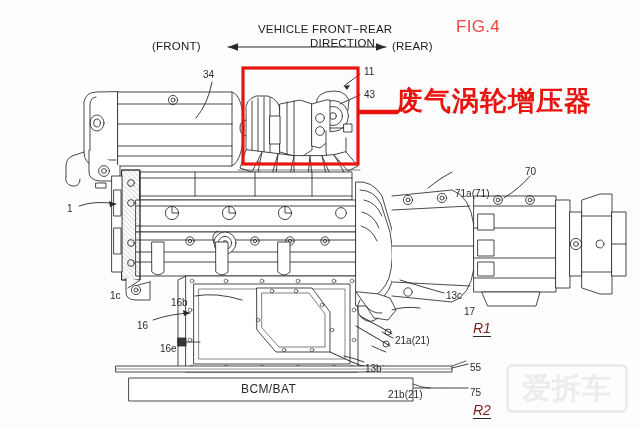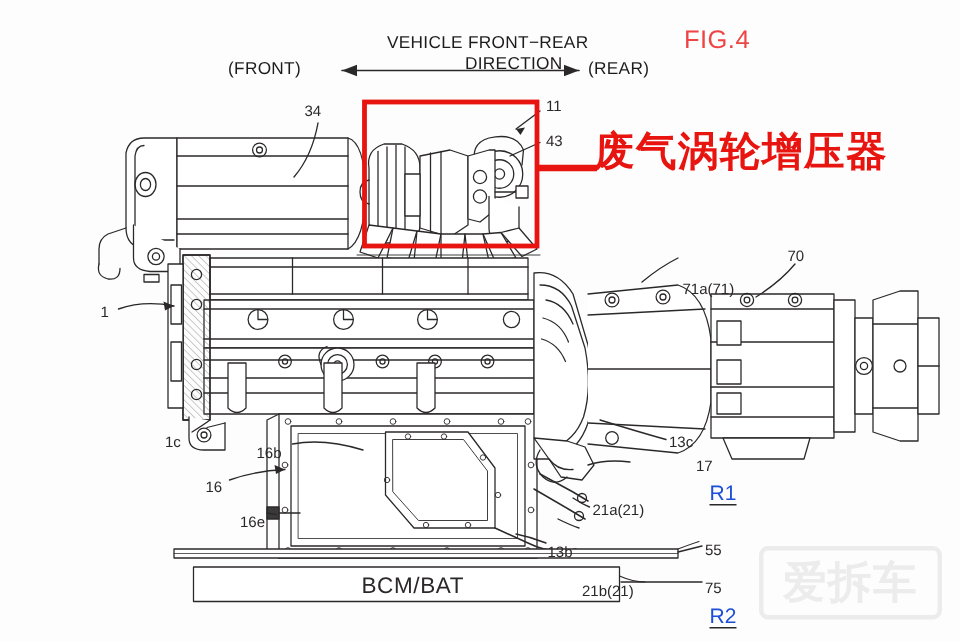--- a/index.html
+++ b/index.html
@@ -18,22 +18,22 @@
     position:absolute;
     font-family:"Liberation Sans",sans-serif;
     color:#231f20;
     white-space:nowrap;
     line-height:1;
     user-select:none;
   }
   .hdr{font-size:11.5px;letter-spacing:.2px;color:#1d1b1c;}
   .fig{font-size:17px;color:#ef4444;letter-spacing:.3px;}
   .ref{font-size:10px;color:#2b2829;}
-  .rzone{font-size:14px;color:#1d4ed8;border-bottom:1.4px solid #2b2829;padding-bottom:1px;}
-  .bcm{font-size:15px;color:#2b2829;letter-spacing:.4px;}
+  .rzone{font-size:14px;color:#7f1d1d;border-bottom:1.4px solid #2b2829;padding-bottom:1px;font-style:italic;}
+  .bcm{font-size:12px;color:#2b2829;letter-spacing:.4px;}
 
   .cn-anno{
     position:absolute;
     font-family:Liberation Sans, sans-serif;
     font-size:27px;
     font-weight:bold;
     color:#e8140f;
     letter-spacing:1px;
     white-space:nowrap;
     line-height:1;

